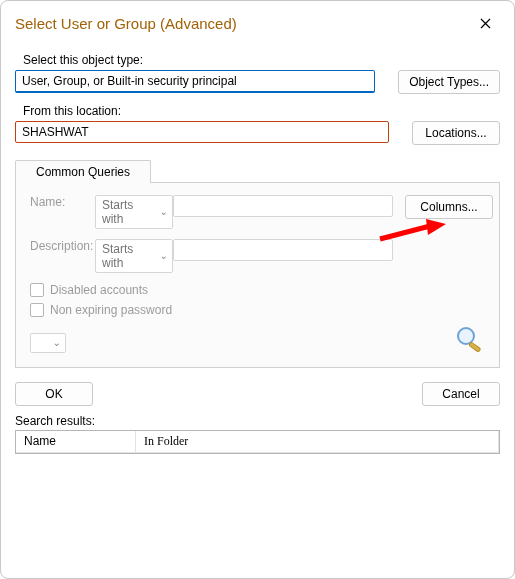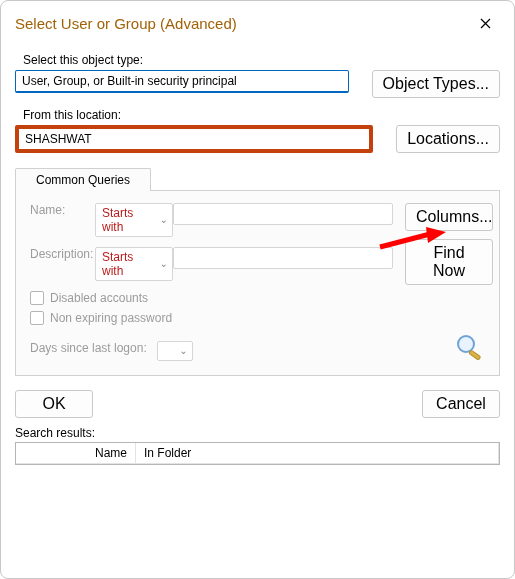--- a/index.html
+++ b/index.html
@@ -29,34 +29,34 @@
 .content {
   padding: 0 14px 14px 14px;
   display: flex; flex-direction: column;
   font-size: 12px; color: #000;
 }
 .section-label { margin: 6px 0 3px 8px; }
 .row { display: flex; gap: 23px; }
 .row .field { flex: 1; }
 input.textfield {
   width: 100%;
-  border: 4px solid #c2410c;
+  border: 1px solid #c2410c;
   padding: 3px 6px;
   font-size: 12px;
   background: #fff;
   border-radius: 2px;
 }
 input.textfield.highlight {
   border: 1px solid #0067C0;
   border-bottom: 2px solid #0067C0;
 }
 button.std {
   min-width: 88px;
   padding: 4px 10px;
-  font-size: 16px;
+  font-size: 12px;
   background: #fdfdfd;
   border: 1px solid #c9c9c9;
   border-radius: 3px;
   cursor: pointer;
   color: #000;
 }
 button.std:disabled, .disabled {
   color: #9c9c9c;
 }
 .tabstrip {
@@ -101,21 +101,21 @@
 }
 .combo-wrap {
   position: relative;
   display: inline-block;
 }
 .combo {
   border: 1px solid #d6d6d6;
   background: #fff;
   padding: 2px 18px 2px 6px;
   font-size: 12px;
-  color: #b91c1c;
+  color: #737373;
   border-radius: 2px;
   position: relative;
 }
 .chev {
   position: absolute; right: 5px; top: 50%;
   transform: translateY(-55%);
   font-size: 10px; color: #8a8a8a;
   pointer-events: none;
 }
 .txtsmall {
@@ -146,22 +146,22 @@
 .gridheader {
   display: flex;
   background: #fff;
   border-bottom: 1px solid #e3e3e3;
   font-size: 12px;
 }
 .gridheader .col {
   padding: 3px 8px;
   border-right: 1px solid #e3e3e3;
 }
-.col-name { width: 120px; text-align: right; }
-.col-folder { flex: 1; }
+.col-name { width: 120px; }
+.col-folder { flex: 1; font-family: Liberation Serif, serif; }
 .magnifier {
   width: 32px; height: 28px;
   align-self: flex-end;
 }
 .arrow {
   position: absolute;
   pointer-events: none;
 }
 </style>
 </head>
@@ -224,32 +224,30 @@
         <div class="chkrow">
           <div class="chkbox"></div>
           <span>Disabled accounts</span>
         </div>
         <div class="chkrow" style="margin-top:-4px">
           <div class="chkbox"></div>
           <span>Non expiring password</span>
         </div>
 
         <div class="formrow" style="margin-top:6px">
-          <div class="lbl" style="width:auto;margin-right:10px">Days since last logon:</div>
           <div class="combo-wrap">
             <div class="combo" style="width:36px">&nbsp;</div>
             <span class="chev">⌄</span>
           </div>
         </div>
 
       </div>
 
       <div class="right">
         <button class="std">Columns...</button>
-        <button class="std">Find Now</button>
         <div style="flex:1"></div>
         <svg class="magnifier" viewBox="0 0 32 28">
           <ellipse cx="13" cy="11" rx="8" ry="8" fill="#e8f3ff" stroke="#6fa3d6" stroke-width="2"></ellipse>
           <rect x="18" y="17" width="12" height="4" rx="2" transform="rotate(35 18 17)" fill="#d9b24a" stroke="#b8902a"></rect>
         </svg>
       </div>
 
       <svg class="arrow" style="left:362px; top:36px;" width="70" height="24" viewBox="0 0 70 24">
         <path d="M2 20 L56 6" stroke="#ff0000" stroke-width="5" fill="none"></path>
         <path d="M48 0 L68 5 L50 16 Z" fill="#ff0000"></path>

